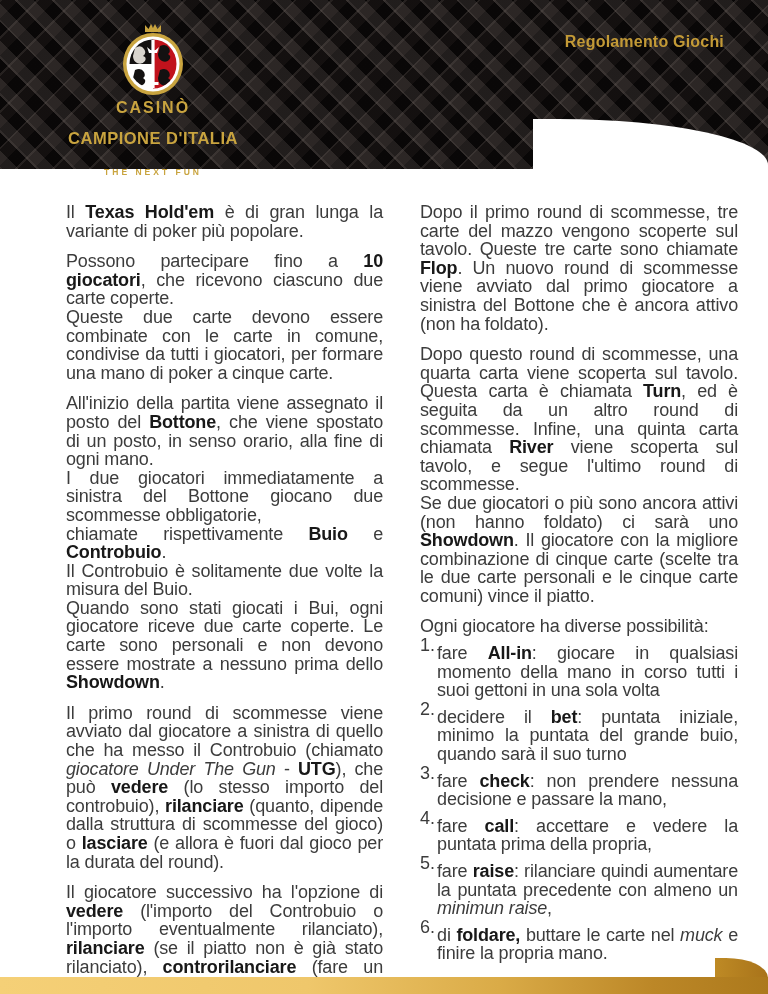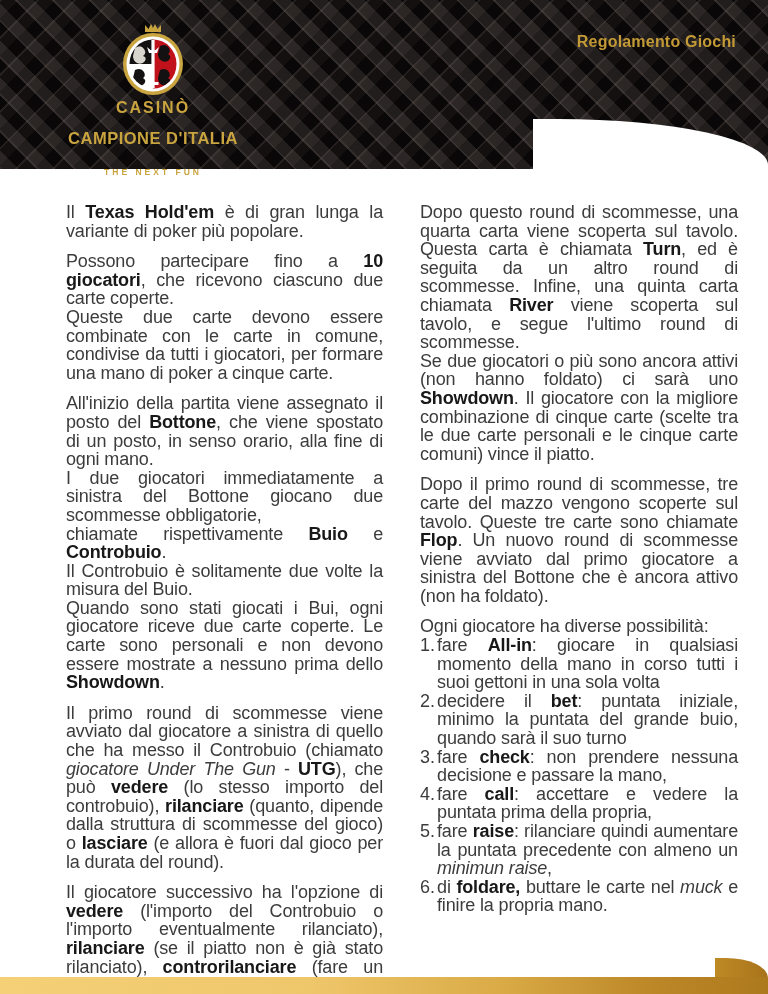--- a/index.html
+++ b/index.html
@@ -25,39 +25,39 @@
     background:#fff;border-top-right-radius:210px 46px;
   }
   .logo{
     position:absolute;left:0;top:22px;width:280px;text-align:center;line-height:1;padding-left:13px;
   }
   .crest{display:block;margin:0 auto 4px auto;}
   .logo-line1{font-weight:bold;font-size:16px;letter-spacing:2px;margin-top:2px;}
   .logo-line2{font-weight:bold;font-size:16.5px;letter-spacing:0.5px;margin-top:14px;}
   .logo-tagline{font-size:8.5px;font-weight:bold;letter-spacing:3px;margin-top:21px;}
   .gold-text{color:#C9A43F;}
-  .header-titles{position:absolute;top:33px;right:32px;text-align:left;}
+  .header-titles{position:absolute;top:33px;right:44px;text-align:left;}
   .header-subtitle{font-size:16px;font-weight:bold;color:#C39A36;letter-spacing:0.2px;}
   .header-title{font-size:22.5px;font-weight:bold;color:#C39A36;margin-top:4px;letter-spacing:0.4px;}
 
   
   .content{
     display:flex;gap:37px;padding:34px 30px 0 66px;
     color:#3c3c3c;font-size:18px;line-height:18.6px;letter-spacing:-0.15px;
   }
   .col{width:329px;}
   .col.right{width:330px;}
   .group{margin:0 0 12px 0;}
   .para{margin:0;text-align:justify;}
   .b{font-weight:bold;color:#181818;}
   .i{font-style:italic;}
   .olist{margin:0;}
   .oitem{display:flex;}
   .num{flex:0 0 17px;}
-  .litext{flex:1 1 auto;display:block;text-align:justify;}
+  .litext{flex:1 1 auto;display:block;text-align:justify;margin-top:8px;}
 
   
   .gold-bar{
     position:absolute;left:0;bottom:0;width:768px;height:17px;
     background:linear-gradient(to right,#F5D077 0%,#EFC76B 40%,#DAAB47 65%,#BC8727 85%,#AC791C 100%);
   }
   .gold-bump{
     position:absolute;right:0;bottom:16px;width:53px;height:20px;
     background:linear-gradient(to right,#BE8A25,#A8731A);
     border-top-right-radius:42px 20px;
@@ -130,25 +130,25 @@
         </div>
         <div class="group">
           <p class="para"><span>Il giocatore successivo ha l'opzione di </span><span class="b">vedere</span><span> (l'importo del Controbuio o l'importo eventualmente rilanciato), </span><span class="b">rilanciare</span><span> (se il piatto non è già stato rilanciato), </span><span class="b">controrilanciare</span><span> (fare un altro rilancio sopra il rilancio precedente) o </span><span class="b">lasciare</span><span> (foldare).</span></p>
         </div>
         <div class="group">
           <p class="para"><span>Le stesse opzioni sono disponibili a tutti i giocatori finché ognuno non ha agito.</span></p>
         </div>
       </section>
     <section class="col right">
         <div class="group">
+          <p class="para"><span>Dopo il primo round di scommesse, tre carte del mazzo vengono scoperte sul tavolo. Queste tre carte sono chiamate </span><span class="b">Flop</span><span>. Un nuovo round di scommesse viene avviato dal primo giocatore a sinistra del Bottone che è ancora attivo (non ha foldato).</span></p>
+        </div>
+        <div class="group">
           <p class="para"><span>Dopo questo round di scommesse, una quarta carta viene scoperta sul tavolo. Questa carta è chiamata </span><span class="b">Turn</span><span>, ed è seguita da un altro round di scommesse. Infine, una quinta carta chiamata </span><span class="b">River</span><span> viene scoperta sul tavolo, e segue l'ultimo round di scommesse.</span></p>
           <p class="para"><span>Se due giocatori o più sono ancora attivi (non hanno foldato) ci sarà uno </span><span class="b">Showdown</span><span>. Il giocatore con la migliore combinazione di cinque carte (scelte tra le due carte personali e le cinque carte comuni) vince il piatto.</span></p>
-        </div>
-        <div class="group">
-          <p class="para"><span>Dopo il primo round di scommesse, tre carte del mazzo vengono scoperte sul tavolo. Queste tre carte sono chiamate </span><span class="b">Flop</span><span>. Un nuovo round di scommesse viene avviato dal primo giocatore a sinistra del Bottone che è ancora attivo (non ha foldato).</span></p>
         </div>
         <div class="group">
           <p class="para"><span>Ogni giocatore ha diverse possibilità:</span></p>
           <div class="olist">
             <div class="oitem">
               <span class="num">1.</span>
               <span class="litext"><span>fare </span><span class="b">All-in</span><span>: giocare in qualsiasi momento della mano in corso tutti i suoi gettoni in una sola volta</span></span>
             </div>
             <div class="oitem">
               <span class="num">2.</span>

